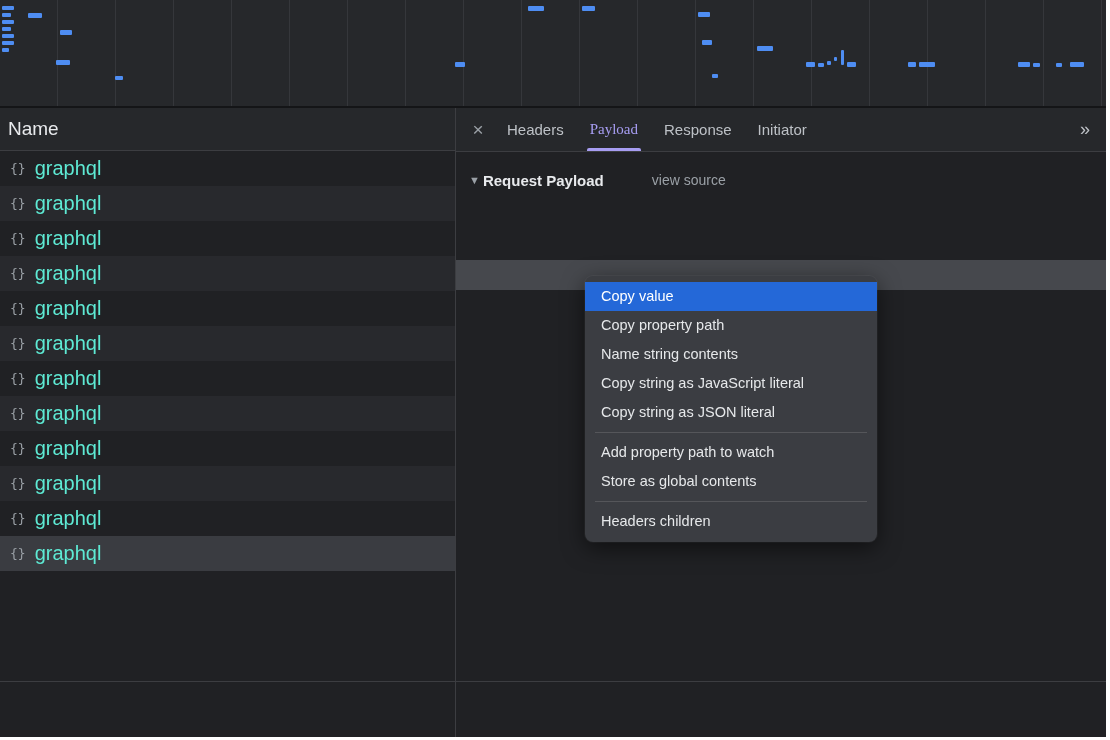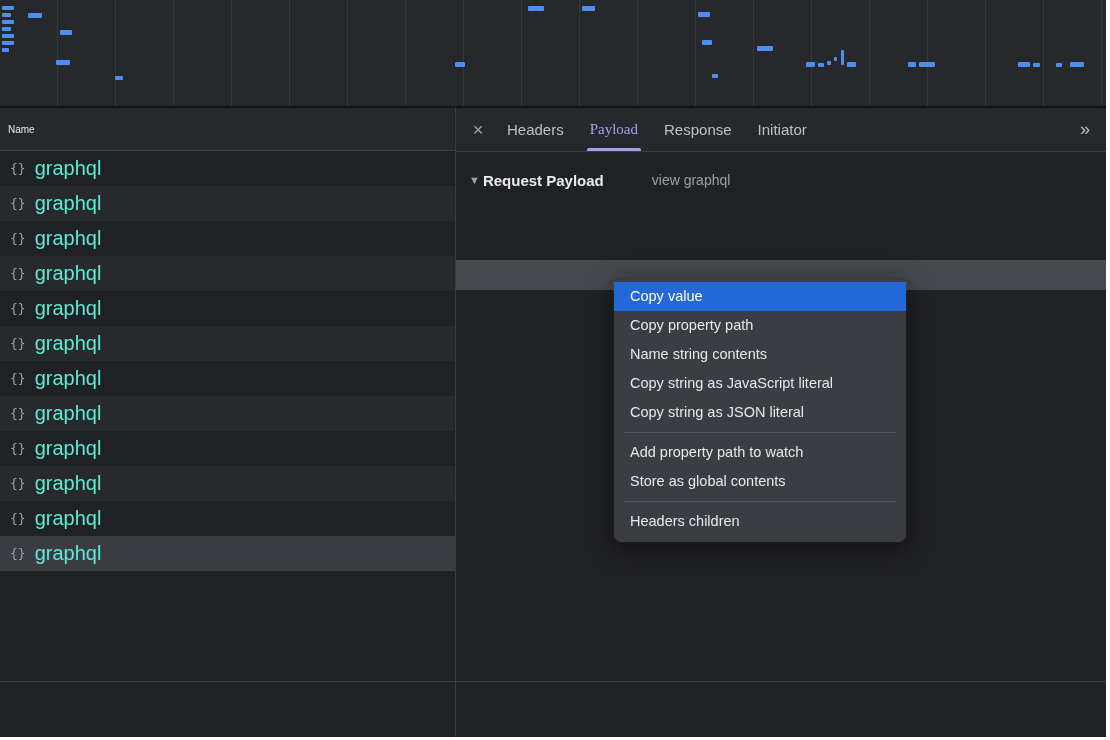--- a/index.html
+++ b/index.html
@@ -16,21 +16,21 @@
   }
   .ov-bar{position:absolute;background:#4e8df2;border-radius:1px;}
   
   .left-panel{position:absolute;top:108px;left:0;width:455px;bottom:0;background:#202124;}
   .right-panel{position:absolute;top:108px;left:456px;right:0;bottom:0;background:#202124;overflow:hidden;}
   .v-divider{position:absolute;top:108px;left:455px;width:1px;bottom:0;background:#3c3d41;}
   .footer-line{position:absolute;top:681px;left:0;right:0;height:1px;background:#3c3d41;}
   
   .list-header{
     height:42px;display:flex;align-items:center;background:#26282b;
-    border-bottom:1px solid #3c3d41;color:#e8eaed;font-size:10px;padding-left:8px;
+    border-bottom:1px solid #3c3d41;color:#e8eaed;font-size:19px;padding-left:8px;
   }
   .req-rows{position:absolute;top:43px;left:0;right:0;}
   .req-row{height:35px;display:flex;align-items:center;padding-left:10px;gap:9px;background:#202124;}
   .req-row:nth-child(even){background:#28292d;}
   .req-row.selected{background:#3a3c41;}
   .req-icon{color:#9aa0a6;font-family:"DejaVu Sans Mono",monospace;font-size:13px;}
   .req-label{color:#5eead4;font-size:20px;}
   
   .tabs-bar{
     height:43px;display:flex;align-items:center;background:#26282b;
@@ -53,21 +53,21 @@
   .view-source{margin-left:48px;color:#9aa0a6;font-size:14px;}
   .tree{font-family:"DejaVu Sans Mono",monospace;font-size:14px;color:#e8eaed;}
   .tree-line{height:30px;line-height:30px;white-space:pre;overflow:hidden;}
   .l1{padding-left:16px;}
   .l2{padding-left:48px;}
   .l3{padding-left:48px;background:#46484d;}
   .l4{padding-left:32px;}
   .filler{display:inline-block;width:323px;}
   
   .context-menu{
-    position:absolute;left:614px;top:276px;width:292px;background:#3b3d42;
+    position:absolute;left:585px;top:276px;width:292px;background:#3b3d42;
     border-radius:8px;padding:6px 0;z-index:20;
     box-shadow:0 6px 22px rgba(0,0,0,.55),0 0 0 1px rgba(255,255,255,.05);
   }
   .menu-item{
     height:29px;line-height:29px;padding:0 16px;font-size:14.5px;color:#e6e8ea;white-space:nowrap;
   }
   .menu-item.highlighted{background:#2468d8;color:#ffffff;}
   .menu-sep{height:1px;background:#55565a;margin:5px 10px;}
 </style>
 </head>
@@ -180,21 +180,21 @@
       </div>
       <div class="tab">
         <span>Initiator</span>
       </div>
       <div class="overflow-btn">»</div>
     </div>
 
     <div class="section-row">
       <span class="tri">▼</span>
       <span class="section-title">Request Payload</span>
-      <span class="view-source">view graphql</span>
+      <span class="view-source">view source</span>
     </div>
 
     <div class="tree">
       <div class="tree-line l1">
         
       </div>
       <div class="tree-line l2">
         
       </div>
       <div class="tree-line l3">

